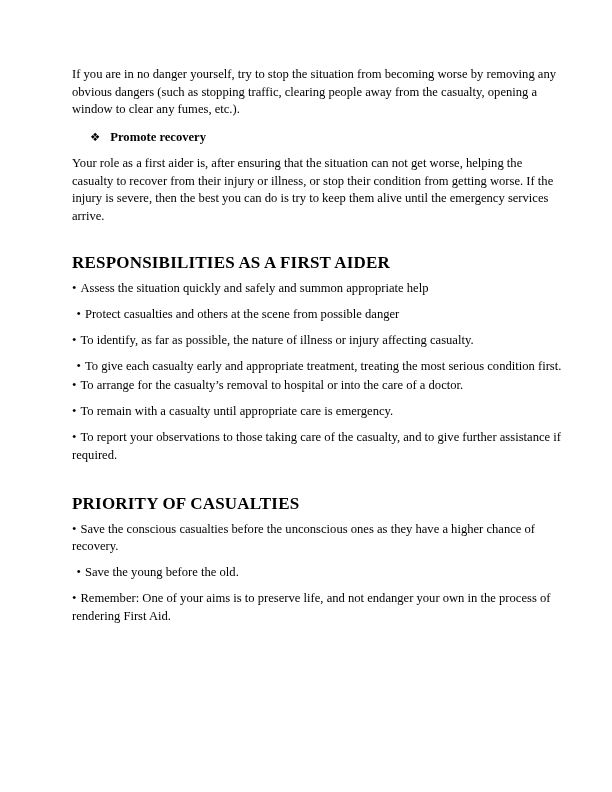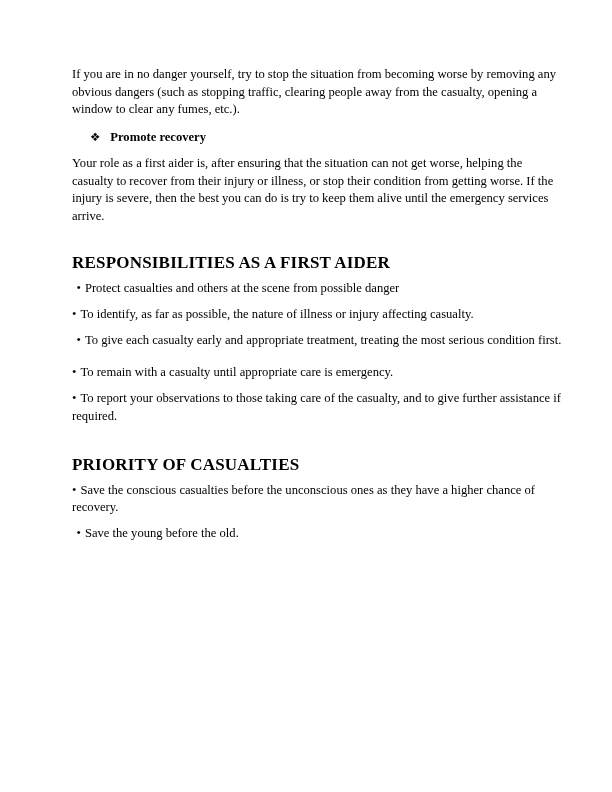--- a/index.html
+++ b/index.html
@@ -48,21 +48,21 @@
     margin-top: 31px;
   }
   .bullet {
     margin: 0 0 8.5px 0;
     white-space: pre-line;
   }
   .bullet.sp {
     padding-left: 4.5px;
   }
   .bullet.tight {
-    margin-bottom: 15px;
+    margin-bottom: 2px;
   }
   .bullet .marker {
     margin-right: 4px;
   }
   .footer {
     position: absolute;
     left: 0;
     right: 0;
     top: 727px;
     text-align: center;
@@ -90,41 +90,45 @@
       <span class="diamond">❖</span><span>Promote recovery</span>
     </div>
 
     <p class="para">Your role as a first aider is, after ensuring that the situation can not get worse, helping the
 casualty to recover from their injury or illness, or stop their condition from getting worse. If the
 injury is severe, then the best you can do is try to keep them alive until the emergency services
 arrive.</p>
 
     <div class="sec-heading">RESPONSIBILITIES AS A FIRST AIDER</div>
 
+    <div class="bullet"><span class="marker">•</span><span>Assess the situation quickly and safely and summon appropriate help</span></div>
 
     <div class="bullet sp"><span class="marker">•</span><span>Protect casualties and others at the scene from possible danger</span></div>
 
     <div class="bullet"><span class="marker">•</span><span>To identify, as far as possible, the nature of illness or injury affecting casualty.</span></div>
 
     <div class="bullet sp tight"><span class="marker">•</span><span>To give each casualty early and appropriate treatment, treating the most serious condition first.</span></div>
 
+    <div class="bullet"><span class="marker">•</span><span>To arrange for the casualty’s removal to hospital or into the care of a doctor.</span></div>
 
     <div class="bullet"><span class="marker">•</span><span>To remain with a casualty until appropriate care is emergency.</span></div>
 
     <div class="bullet"><span class="marker">•</span><span>To report your observations to those taking care of the casualty, and to give further assistance if
 required.</span></div>
 
     <div class="sec-heading second">PRIORITY OF CASUALTIES</div>
 
     <div class="bullet"><span class="marker">•</span><span>Save the conscious casualties before the unconscious ones as they have a higher chance of
 recovery.</span></div>
 
     <div class="bullet sp"><span class="marker">•</span><span>Save the young before the old.</span></div>
 
 
+    <div class="bullet"><span class="marker">•</span><span>Remember: One of your aims is to preserve life, and not endanger your own in the process of
+rendering First Aid.</span></div>
 
   </div>
 
   <div class="footer">
     <span>Page</span>
     <b>2</b>
     <span>of</span>
     <b>78</b>
   </div>
 </div>

